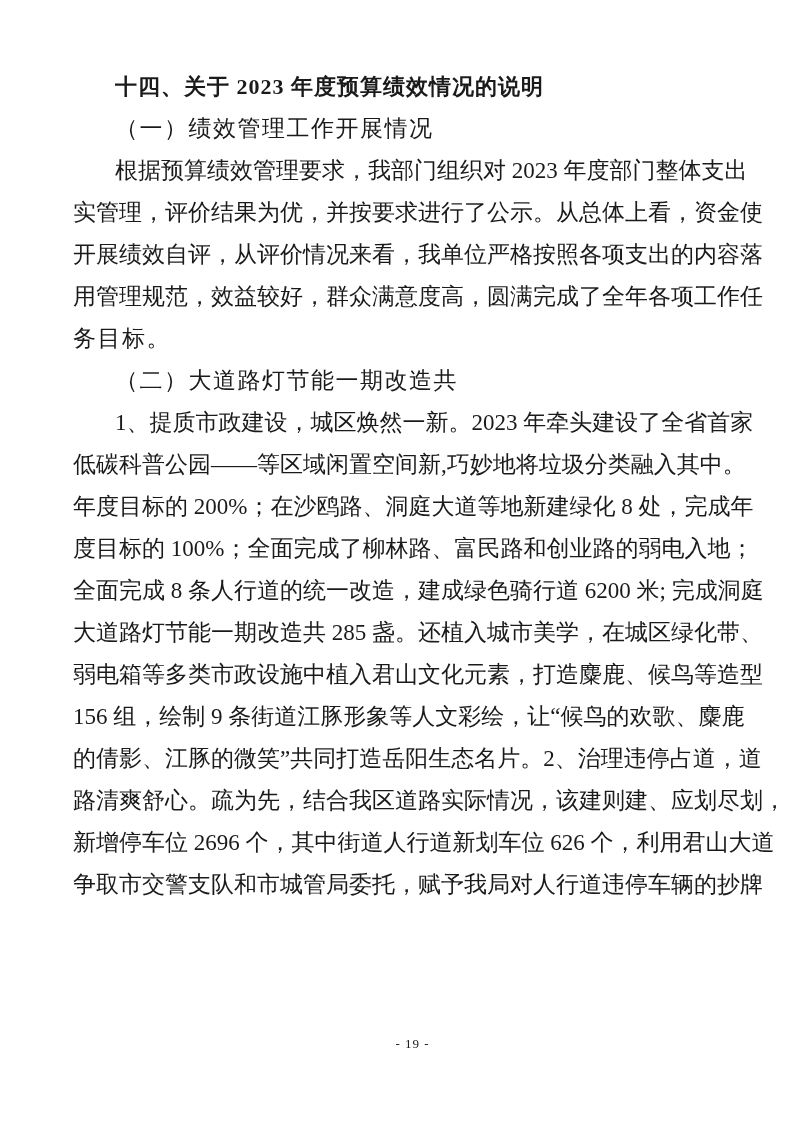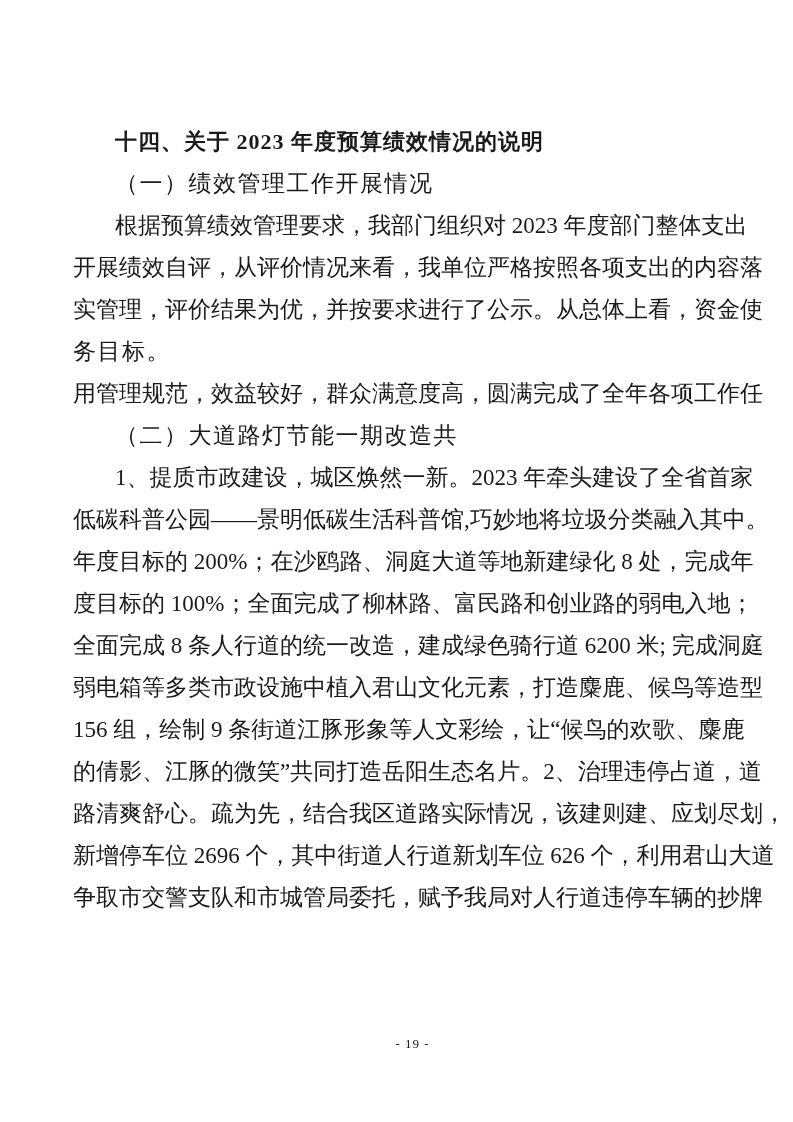--- a/index.html
+++ b/index.html
@@ -10,22 +10,21 @@
   .page {
     position: relative;
     width: 793px;
     height: 1122px;
     background: #ffffff;
     overflow: hidden;
     font-family: "Liberation Serif", "DejaVu Serif", serif;
     color: #1a1a1a;
   }
   .content {
-    padding: 99px 73px 0 73px;
-    margin-top: 22px;
+    padding: 66px 73px 0 73px;
   }
   .line {
     height: 42px;
     line-height: 42px;
     font-size: 23px;
     white-space: nowrap;
     text-align: justify;
     text-align-last: justify;
     color: #1a1a1a;
   }
@@ -58,31 +57,32 @@
 </head>
 <body>
 
 <div class="page">
   <div class="content">
 
     <div class="line title indent">十四、关于 2023 年度预算绩效情况的说明</div>
 
     <div class="line noj indent">（一）绩效管理工作开展情况</div>
     <div class="line indent">根据预算绩效管理要求，我部门组织对 2023 年度部门整体支出</div>
+    <div class="line">实管理，评价结果为优，并按要求进行了公示。从总体上看，资金使</div>
     <div class="line">开展绩效自评，从评价情况来看，我单位严格按照各项支出的内容落</div>
-    <div class="line">实管理，评价结果为优，并按要求进行了公示。从总体上看，资金使</div>
+    <div class="line">用管理规范，效益较好，群众满意度高，圆满完成了全年各项工作任</div>
     <div class="line noj">务目标。</div>
-    <div class="line">用管理规范，效益较好，群众满意度高，圆满完成了全年各项工作任</div>
 
     <div class="line noj indent">（二）大道路灯节能一期改造共</div>
     <div class="line indent">1、提质市政建设，城区焕然一新。2023 年牵头建设了全省首家</div>
-    <div class="line">低碳科普公园——景明低碳生活科普馆,巧妙地将垃圾分类融入其中。</div>
+    <div class="line">低碳科普公园——等区域闲置空间新,巧妙地将垃圾分类融入其中。</div>
     <div class="line">年度目标的 200%；在沙鸥路、洞庭大道等地新建绿化 8 处，完成年</div>
     <div class="line">度目标的 100%；全面完成了柳林路、富民路和创业路的弱电入地；</div>
     <div class="line">全面完成 8 条人行道的统一改造，建成绿色骑行道 6200 米; 完成洞庭</div>
+    <div class="line">大道路灯节能一期改造共 285 盏。还植入城市美学，在城区绿化带、</div>
     <div class="line">弱电箱等多类市政设施中植入君山文化元素，打造麋鹿、候鸟等造型</div>
     <div class="line">156 组，绘制 9 条街道江豚形象等人文彩绘，让“候鸟的欢歌、麋鹿</div>
     <div class="line">的倩影、江豚的微笑”共同打造岳阳生态名片。2、治理违停占道，道</div>
     <div class="line">路清爽舒心。疏为先，结合我区道路实际情况，该建则建、应划尽划，</div>
     <div class="line">新增停车位 2696 个，其中街道人行道新划车位 626 个，利用君山大道</div>
     <div class="line">争取市交警支队和市城管局委托，赋予我局对人行道违停车辆的抄牌</div>
 
   </div>
 
   <div class="footer">- 19 -</div>

